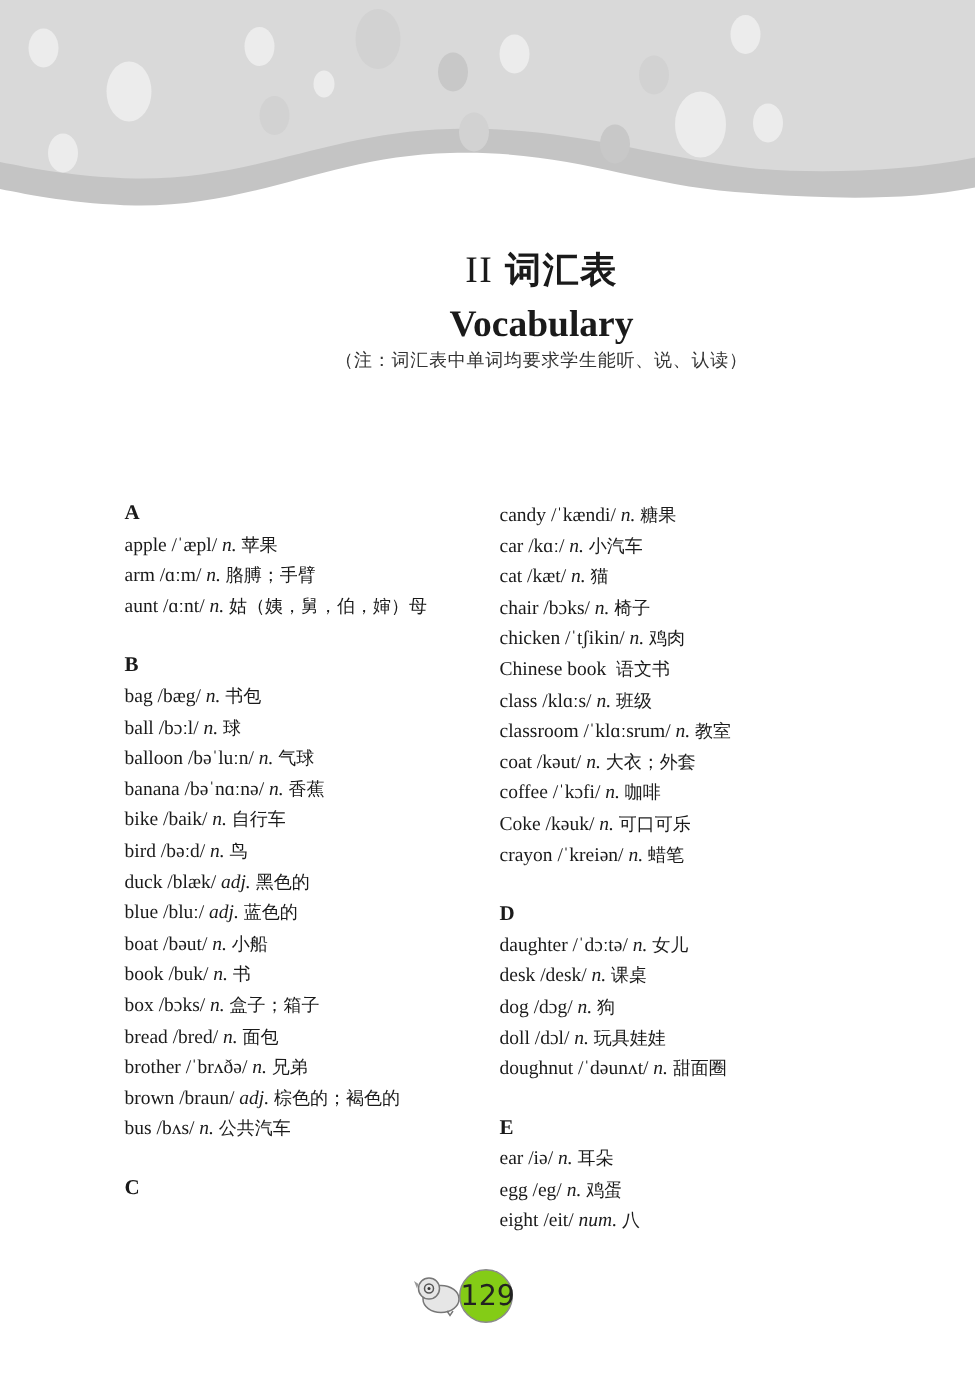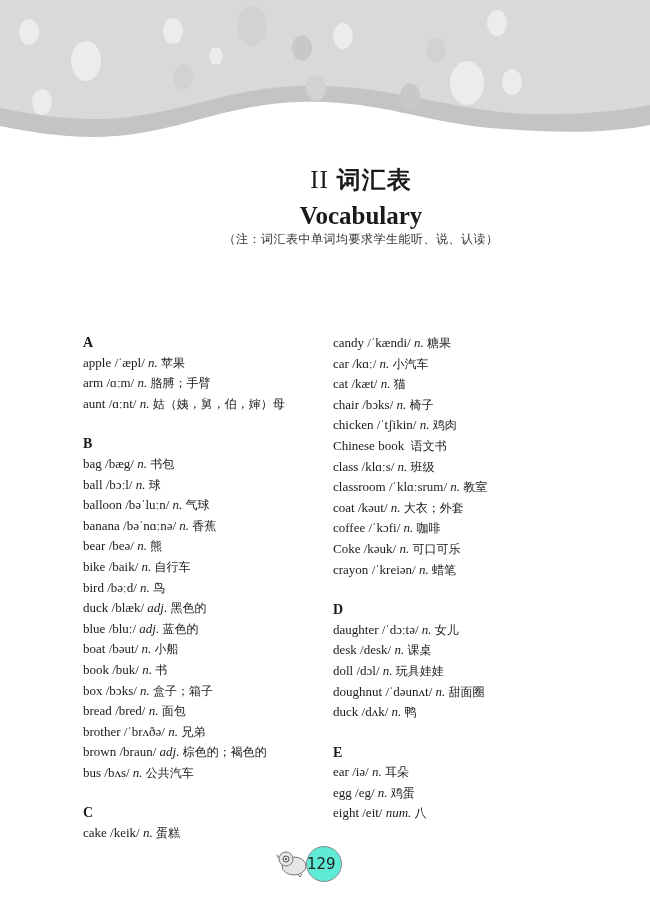--- a/index.html
+++ b/index.html
@@ -24,22 +24,22 @@
   .col-right { left: 333px; top: 333px; }
   .section { margin-bottom: 20px; }
   .letter { font-weight: bold; font-size: 14px; line-height: 19.6px; }
   .entry { font-size: 13px; line-height: 19.6px; white-space: nowrap; }
   .entry .pos { font-style: italic; }
   .entry .cn { font-family: "DejaVu Sans", sans-serif; font-size: 12px; }
   .col-right .entries-top { margin-bottom: 20px; }
 
   .page-num {
     position: absolute; left: 306px; top: 846px; width: 34px; height: 34px;
-    border-radius: 50%; background: #5eead4; border: 1px solid #8a8a8a;
-    font-family: "DejaVu Sans", sans-serif; font-size: 15px; line-height: 34px; text-align: left; color: #222;
+    border-radius: 50%; background: #84cc16; border: 1px solid #8a8a8a;
+    font-family: "DejaVu Sans", sans-serif; font-size: 19px; line-height: 34px; text-align: center; color: #222;
   }
   .bird { position: absolute; left: 276px; top: 848px; width: 34px; height: 30px; }
 </style>
 </head>
 <body>
 
 <svg class="header-band" viewBox="0 0 650 140" preserveAspectRatio="none">
   <path d="M0,0 H650 V125 C600,135 540,132 490,128 C420,122 380,100 300,102 C220,104 170,138 90,137 C50,136 20,130 0,126 Z" fill="#c4c4c4"></path>
   <path d="M0,0 H650 V105 C600,115 540,116 500,112 C430,104 380,84 300,86 C220,88 170,120 90,119 C50,118 20,112 0,108 Z" fill="#d9d9d9"></path>
   <ellipse cx="29" cy="32" rx="10" ry="13" fill="#ececec"></ellipse>
@@ -73,36 +73,34 @@
       <div class="entry"><span>apple</span> <span>/ˈæpl/</span> <span class="pos">n.</span> <span class="cn">苹果</span> </div>
       <div class="entry"><span>arm</span> <span>/ɑːm/</span> <span class="pos">n.</span> <span class="cn">胳膊；手臂</span> </div>
       <div class="entry"><span>aunt</span> <span>/ɑːnt/</span> <span class="pos">n.</span> <span class="cn">姑（姨，舅，伯，婶）母</span> </div>
     </div>
     <div class="section">
       <div class="letter">B</div>
       <div class="entry"><span>bag</span> <span>/bæg/</span> <span class="pos">n.</span> <span class="cn">书包</span> </div>
       <div class="entry"><span>ball</span> <span>/bɔːl/</span> <span class="pos">n.</span> <span class="cn">球</span> </div>
       <div class="entry"><span>balloon</span> <span>/bəˈluːn/</span> <span class="pos">n.</span> <span class="cn">气球</span> </div>
       <div class="entry"><span>banana</span> <span>/bəˈnɑːnə/</span> <span class="pos">n.</span> <span class="cn">香蕉</span> </div>
-      <div class="entry"><span>bear</span> <span>/beə/</span> <span class="pos">n.</span> <span class="cn">熊</span> </div>
       <div class="entry"><span>bike</span> <span>/baik/</span> <span class="pos">n.</span> <span class="cn">自行车</span> </div>
       <div class="entry"><span>bird</span> <span>/bəːd/</span> <span class="pos">n.</span> <span class="cn">鸟</span> </div>
       <div class="entry"><span>duck</span> <span>/blæk/</span> <span class="pos">adj.</span> <span class="cn">黑色的</span> </div>
       <div class="entry"><span>blue</span> <span>/bluː/</span> <span class="pos">adj.</span> <span class="cn">蓝色的</span> </div>
       <div class="entry"><span>boat</span> <span>/bəut/</span> <span class="pos">n.</span> <span class="cn">小船</span> </div>
       <div class="entry"><span>book</span> <span>/buk/</span> <span class="pos">n.</span> <span class="cn">书</span> </div>
       <div class="entry"><span>box</span> <span>/bɔks/</span> <span class="pos">n.</span> <span class="cn">盒子；箱子</span> </div>
       <div class="entry"><span>bread</span> <span>/bred/</span> <span class="pos">n.</span> <span class="cn">面包</span> </div>
       <div class="entry"><span>brother</span> <span>/ˈbrʌðə/</span> <span class="pos">n.</span> <span class="cn">兄弟</span> </div>
       <div class="entry"><span>brown</span> <span>/braun/</span> <span class="pos">adj.</span> <span class="cn">棕色的；褐色的</span> </div>
       <div class="entry"><span>bus</span> <span>/bʌs/</span> <span class="pos">n.</span> <span class="cn">公共汽车</span> </div>
     </div>
     <div class="section">
       <div class="letter">C</div>
-      <div class="entry"><span>cake</span> <span>/keik/</span> <span class="pos">n.</span> <span class="cn">蛋糕</span> </div>
     </div>
   </div>
 
 <div class="column col-right" id="col-right">
     <div class="entries-top">
       <div class="entry"><span>candy</span> <span>/ˈkændi/</span> <span class="pos">n.</span> <span class="cn">糖果</span> </div>
       <div class="entry"><span>car</span> <span>/kɑː/</span> <span class="pos">n.</span> <span class="cn">小汽车</span> </div>
       <div class="entry"><span>cat</span> <span>/kæt/</span> <span class="pos">n.</span> <span class="cn">猫</span> </div>
       <div class="entry"><span>chair</span> <span>/bɔks/</span> <span class="pos">n.</span> <span class="cn">椅子</span> </div>
       <div class="entry"><span>chicken</span> <span>/ˈtʃikin/</span> <span class="pos">n.</span> <span class="cn">鸡肉</span> </div>
@@ -111,23 +109,23 @@
       <div class="entry"><span>classroom</span> <span>/ˈklɑːsrum/</span> <span class="pos">n.</span> <span class="cn">教室</span> </div>
       <div class="entry"><span>coat</span> <span>/kəut/</span> <span class="pos">n.</span> <span class="cn">大衣；外套</span> </div>
       <div class="entry"><span>coffee</span> <span>/ˈkɔfi/</span> <span class="pos">n.</span> <span class="cn">咖啡</span> </div>
       <div class="entry"><span>Coke</span> <span>/kəuk/</span> <span class="pos">n.</span> <span class="cn">可口可乐</span> </div>
       <div class="entry"><span>crayon</span> <span>/ˈkreiən/</span> <span class="pos">n.</span> <span class="cn">蜡笔</span> </div>
     </div>
     <div class="section">
       <div class="letter">D</div>
       <div class="entry"><span>daughter</span> <span>/ˈdɔːtə/</span> <span class="pos">n.</span> <span class="cn">女儿</span> </div>
       <div class="entry"><span>desk</span> <span>/desk/</span> <span class="pos">n.</span> <span class="cn">课桌</span> </div>
+      <div class="entry"><span>dog</span> <span>/dɔg/</span> <span class="pos">n.</span> <span class="cn">狗</span> </div>
       <div class="entry"><span>doll</span> <span>/dɔl/</span> <span class="pos">n.</span> <span class="cn">玩具娃娃</span> </div>
       <div class="entry"><span>doughnut</span> <span>/ˈdəunʌt/</span> <span class="pos">n.</span> <span class="cn">甜面圈</span> </div>
-      <div class="entry"><span>duck</span> <span>/dʌk/</span> <span class="pos">n.</span> <span class="cn">鸭</span> </div>
     </div>
     <div class="section">
       <div class="letter">E</div>
       <div class="entry"><span>ear</span> <span>/iə/</span> <span class="pos">n.</span> <span class="cn">耳朵</span> </div>
       <div class="entry"><span>egg</span> <span>/eg/</span> <span class="pos">n.</span> <span class="cn">鸡蛋</span> </div>
       <div class="entry"><span>eight</span> <span>/eit/</span> <span class="pos">num.</span> <span class="cn">八</span> </div>
     </div>
   </div>
 
 <svg class="bird" viewBox="0 0 34 30">

